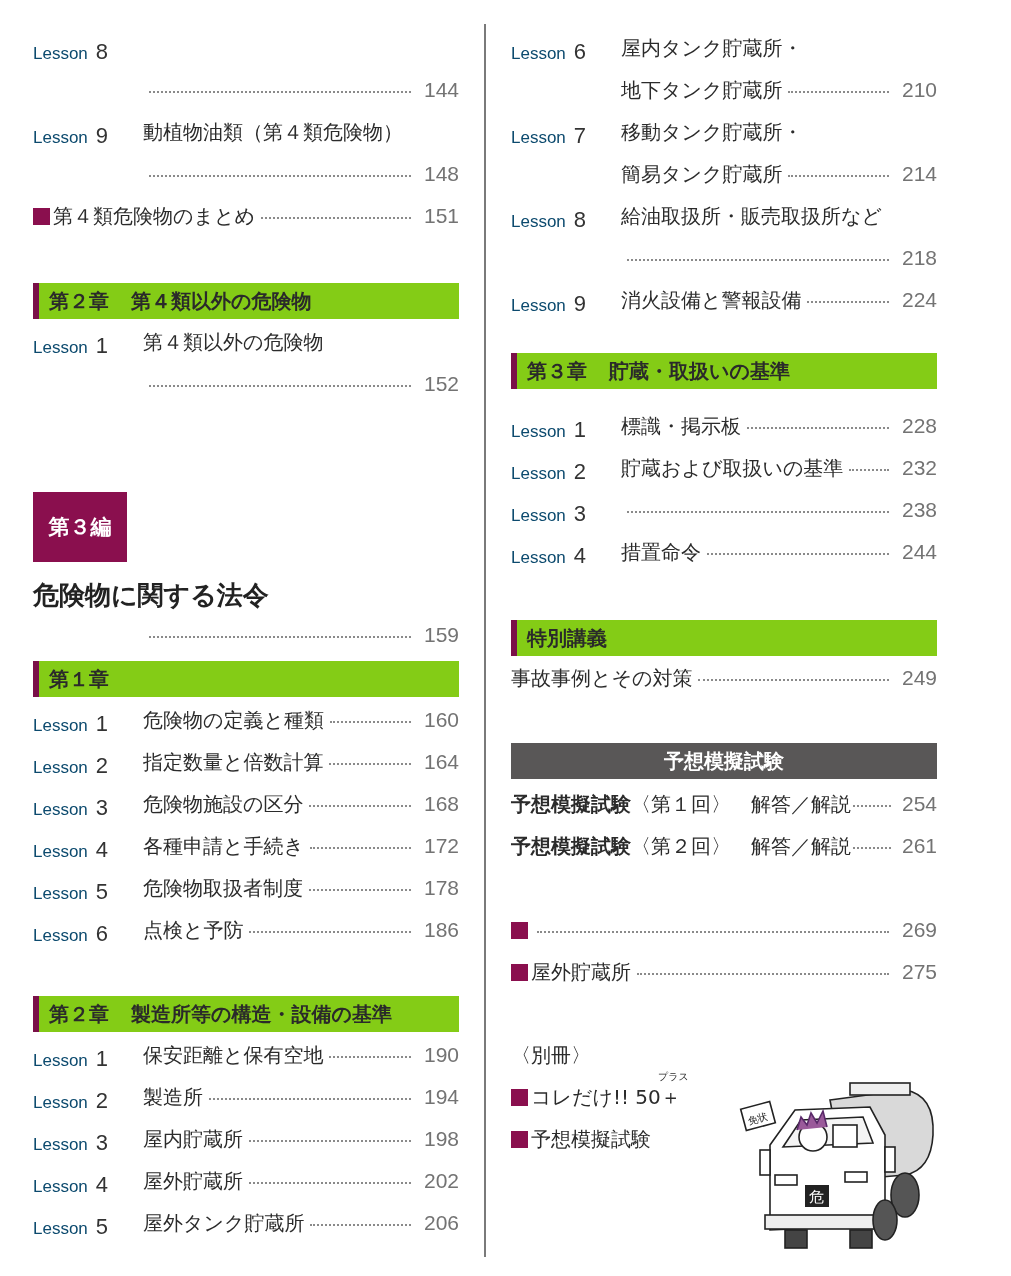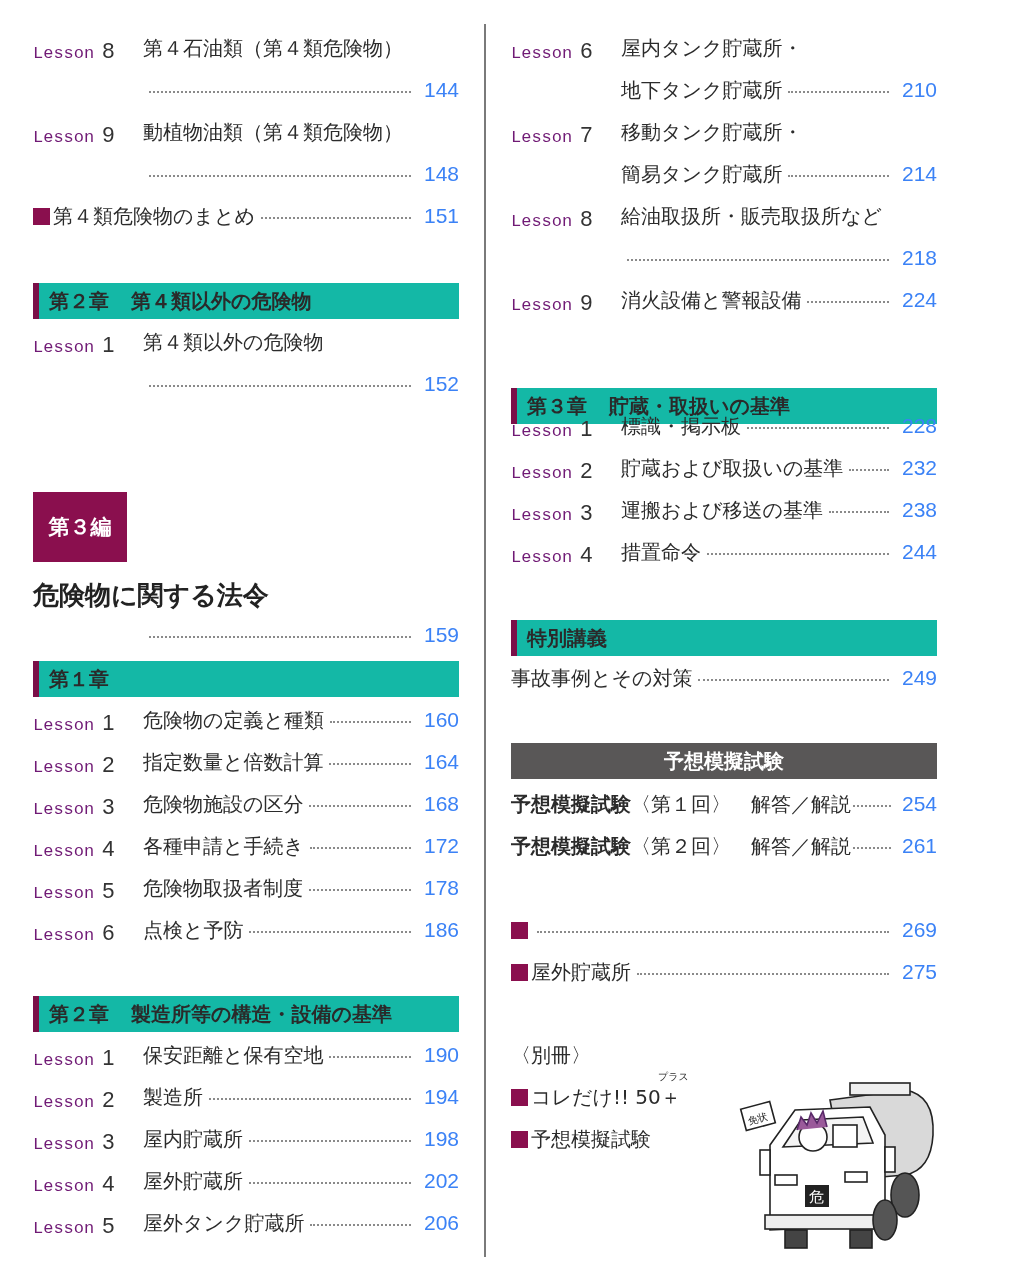--- a/index.html
+++ b/index.html
@@ -5,30 +5,30 @@
   html, body { margin: 0; padding: 0; background: #ffffff; }
   body { width: 1011px; height: 1276px; position: relative; overflow: hidden;
          font-family: "DejaVu Sans", "Liberation Sans", sans-serif; color: #2b2b2b; }
   .col { position: absolute; top: 0; }
   .left { left: 33px; width: 426px; }
   .right { left: 511px; width: 426px; }
   .divider { position: absolute; left: 484px; top: 24px; width: 2px; height: 1233px; background: #7a7a7a; }
 
   .row { position: absolute; left: 0; width: 426px; height: 42px; display: flex; align-items: center; font-size: 20px; white-space: nowrap; }
   .lesson-label { width: 110px; flex: none; display: flex; align-items: baseline; }
-  .lesson-word { font-family: Liberation Mono, monospace; font-size: 17px; color: #701a75; margin-top: 12px; }
+  .lesson-word { font-family: Liberation Sans, sans-serif; font-size: 17px; color: #0c4a6e; margin-top: 12px; }
   .lesson-num { font-family: "Liberation Sans", sans-serif; font-size: 22px; margin-left: 8px; color: #333; }
   .title { flex: none; color: #2b2b2b; letter-spacing: 0px; }
   .dots { flex: 1; margin: 0 8px 0 6px; border-bottom: 2px dotted #8a8a8a; height: 0; align-self: center; transform: translateY(2px); }
-  .page { flex: none; font-family: "Liberation Sans", sans-serif; font-size: 21px; color: #3b82f6; width: 40px; text-align: right; }
+  .page { flex: none; font-family: "Liberation Sans", sans-serif; font-size: 21px; color: #737373; width: 40px; text-align: right; }
   .indent { width: 110px; flex: none; }
 
   .square { display: inline-block; width: 17px; height: 17px; background: #8a0f4e; margin-right: 3px; flex: none; }
 
-  .chapter { position: absolute; left: 0; width: 426px; height: 36px; background: #14b8a6; display: flex; align-items: center; font-weight: bold; font-size: 20px; color: #2a2a2a; }
+  .chapter { position: absolute; left: 0; width: 426px; height: 36px; background: #84cc16; display: flex; align-items: center; font-weight: bold; font-size: 20px; color: #2a2a2a; }
   .chapter .bar { width: 6px; height: 36px; background: #7a1048; margin-right: 10px; flex: none; }
   .chapter .ch-num { margin-right: 22px; }
 
   .part-box { position: absolute; left: 0; top: 492px; width: 94px; height: 70px; background: #8a0f4e; color: #fff; font-weight: bold; font-size: 21px; display: flex; align-items: center; justify-content: center; }
   .part-title { position: absolute; left: 0; top: 578px; font-size: 26px; font-weight: bold; color: #222; }
 
   .gray-band { position: absolute; left: 0; top: 743px; width: 426px; height: 36px; background: #595757; color: #fff; font-weight: bold; font-size: 20px; display: flex; align-items: center; justify-content: center; }
   .bold { font-weight: bold; }
 
   .ruby { position: relative; display: inline-block; }
@@ -41,21 +41,20 @@
 
 <div class="divider"></div>
 
 <div class="col left">
 
   <div class="row" style="top:27px">
     <span class="lesson-label">
         <span class="lesson-word">Lesson</span>
         <span class="lesson-num">8</span>
       </span>
-    <span class="title">第４石油類（第４類危険物）</span>
   </div>
   <div class="row" style="top:69px">
     <span class="indent"></span>
     <span class="dots"></span>
     <span class="page">144</span>
   </div>
 
   <div class="row" style="top:111px">
     <span class="lesson-label">
         <span class="lesson-word">Lesson</span>
@@ -261,21 +260,21 @@
   <div class="row" style="top:279px">
     <span class="lesson-label">
         <span class="lesson-word">Lesson</span>
         <span class="lesson-num">9</span>
       </span>
     <span class="title">消火設備と警報設備</span>
     <span class="dots"></span>
     <span class="page">224</span>
   </div>
 
-  <div class="chapter" style="top:388px">
+  <div class="chapter" style="top:353px">
     <span class="bar"></span>
     <span class="ch-num">第３章</span>
     <span>貯蔵・取扱いの基準</span>
   </div>
 
   <div class="row" style="top:405px">
     <span class="lesson-label">
         <span class="lesson-word">Lesson</span>
         <span class="lesson-num">1</span>
       </span>
@@ -290,21 +289,20 @@
       </span>
     <span class="title">貯蔵および取扱いの基準</span>
     <span class="dots"></span>
     <span class="page">232</span>
   </div>
   <div class="row" style="top:489px">
     <span class="lesson-label">
         <span class="lesson-word">Lesson</span>
         <span class="lesson-num">3</span>
       </span>
-    <span class="title">運搬および移送の基準</span>
     <span class="dots"></span>
     <span class="page">238</span>
   </div>
   <div class="row" style="top:531px">
     <span class="lesson-label">
         <span class="lesson-word">Lesson</span>
         <span class="lesson-num">4</span>
       </span>
     <span class="title">措置命令</span>
     <span class="dots"></span>

